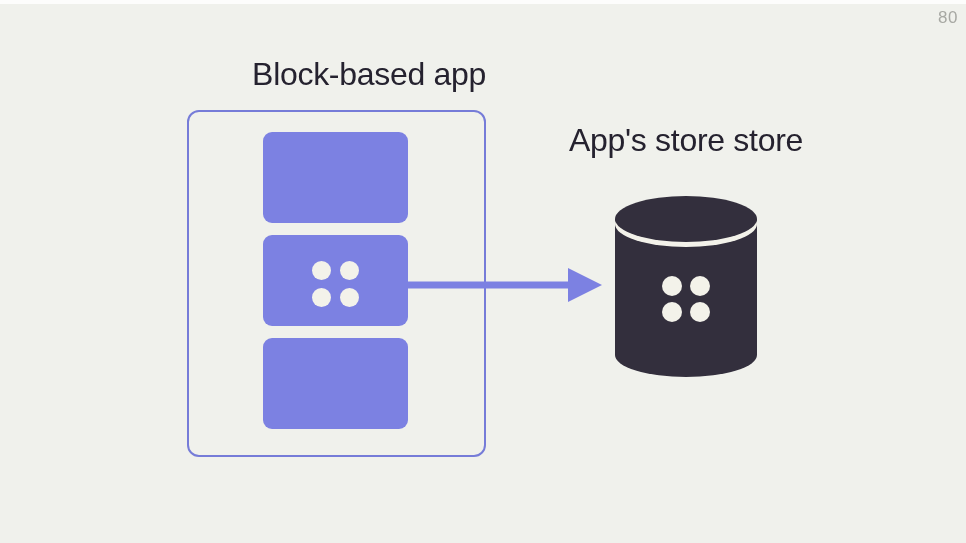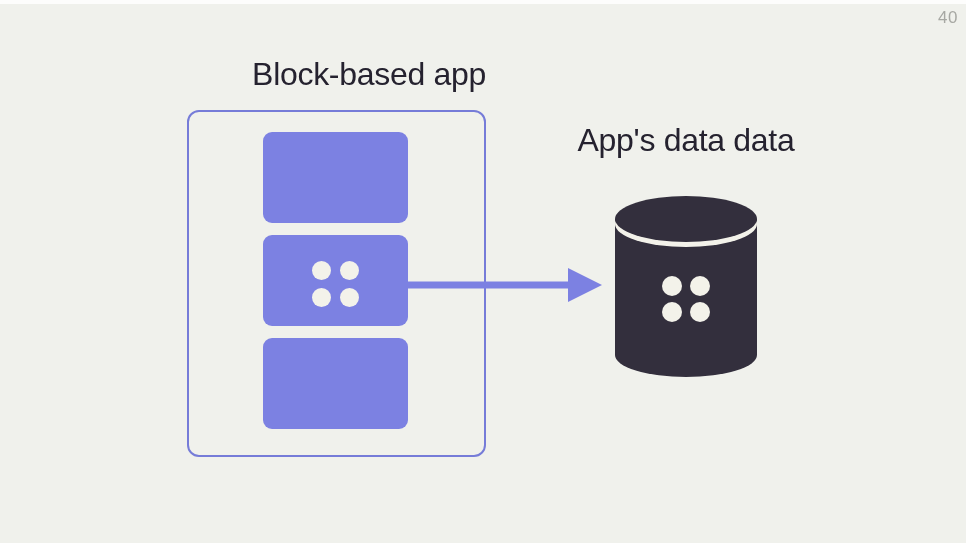--- a/index.html
+++ b/index.html
@@ -102,21 +102,21 @@
     height: 182px;
   }
 </style>
 </head>
 <body>
 
 <div class="slide">
 
   <div class="top-strip"></div>
 
-  <div class="page-number">40</div>
+  <div class="page-number">80</div>
 
   <div class="app-title">Block-based app</div>
 
   <div class="app-container"></div>
 
   <div class="block block-1"></div>
 
   <div class="block block-2">
     <div class="dots-grid">
       <span class="dot"></span>
@@ -126,21 +126,21 @@
     </div>
   </div>
 
   <div class="block block-3"></div>
 
   <svg class="arrow-svg" viewBox="0 0 198 34" xmlns="http://www.w3.org/2000/svg">
     <line x1="0" y1="17" x2="170" y2="17" stroke="#7c81e2" stroke-width="7"></line>
     <polygon points="164,0 198,17 164,34" fill="#7c81e2"></polygon>
   </svg>
 
-  <div class="store-title">App's data data</div>
+  <div class="store-title">App's store store</div>
 
   <svg class="cylinder-svg" viewBox="0 0 146 182" xmlns="http://www.w3.org/2000/svg">
 
     <ellipse cx="73" cy="159" rx="71" ry="22" fill="#332f3d"></ellipse>
 
     <rect x="2" y="23" width="142" height="136" fill="#332f3d"></rect>
 
     <ellipse cx="73" cy="28" rx="71" ry="23" fill="#f3f2ea"></ellipse>
 
     <ellipse cx="73" cy="23" rx="71" ry="23" fill="#332f3d"></ellipse>

